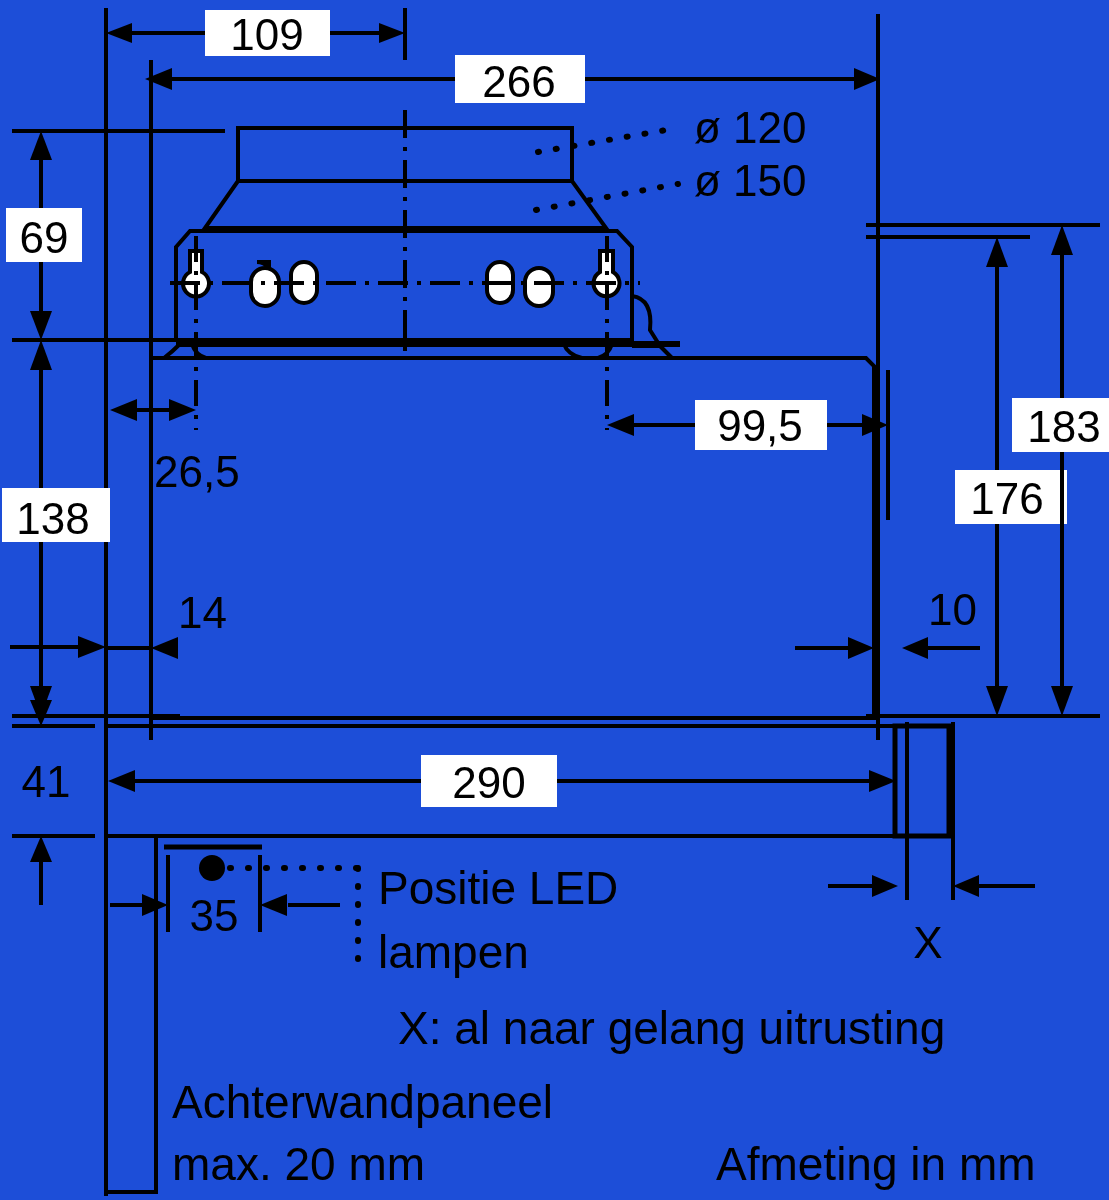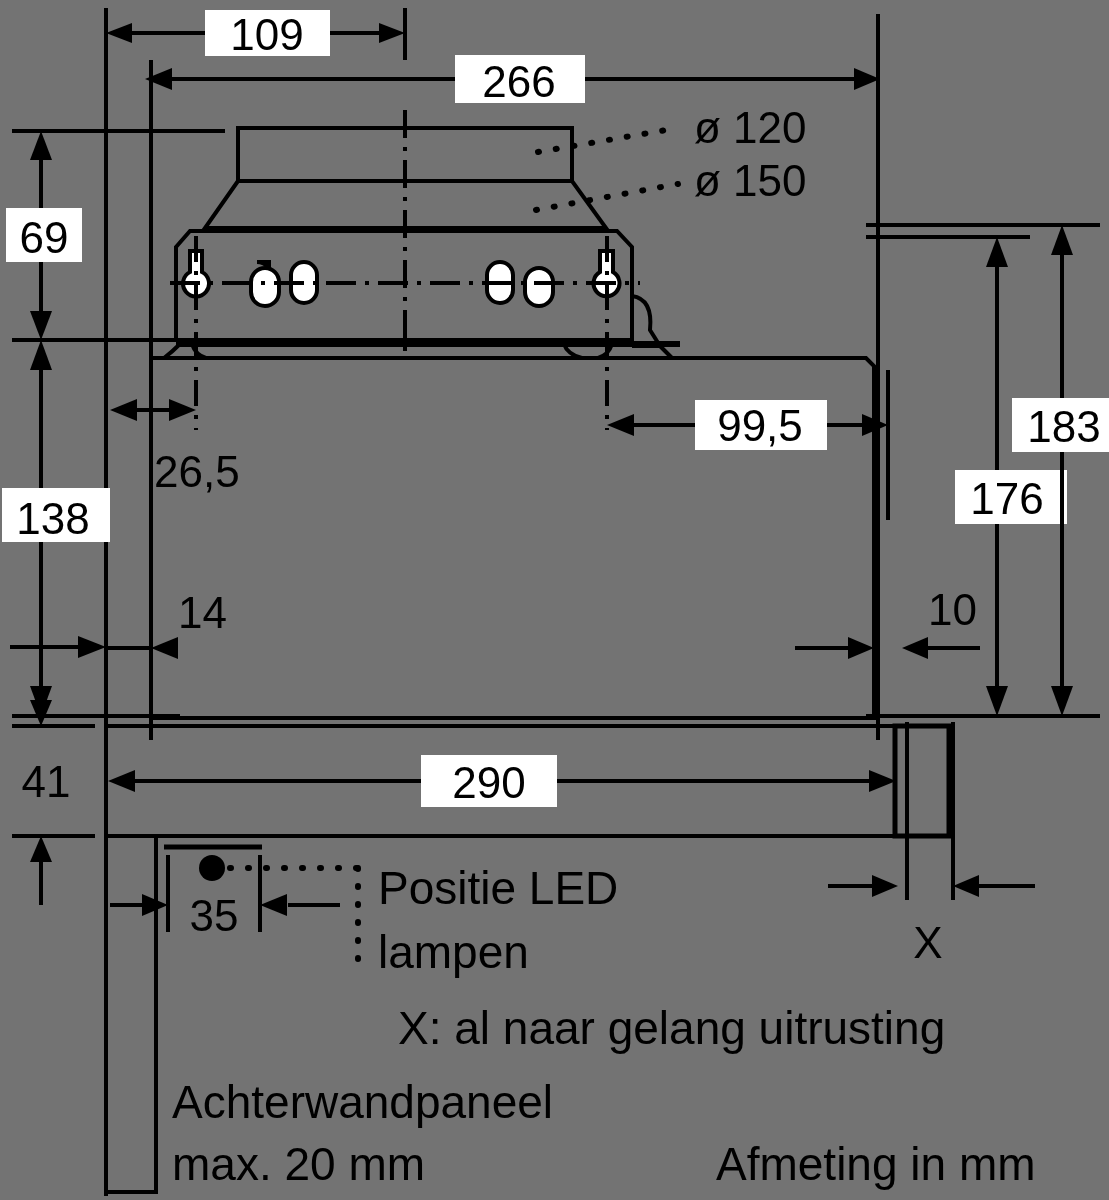--- a/index.html
+++ b/index.html
@@ -4,21 +4,21 @@
 <style>
   html, body {
     margin: 0;
     padding: 0;
     background: #ffffff;
   }
   #root {
     position: relative;
     width: 1109px;
     height: 1200px;
-    background: #737373;
+    background: #1d4ed8;
     font-family: "Liberation Sans", sans-serif;
     overflow: hidden;
   }
   #drawing {
     position: absolute;
     left: 0;
     top: 0;
   }
   .dim-text {
     font-family: "Liberation Sans", sans-serif;

